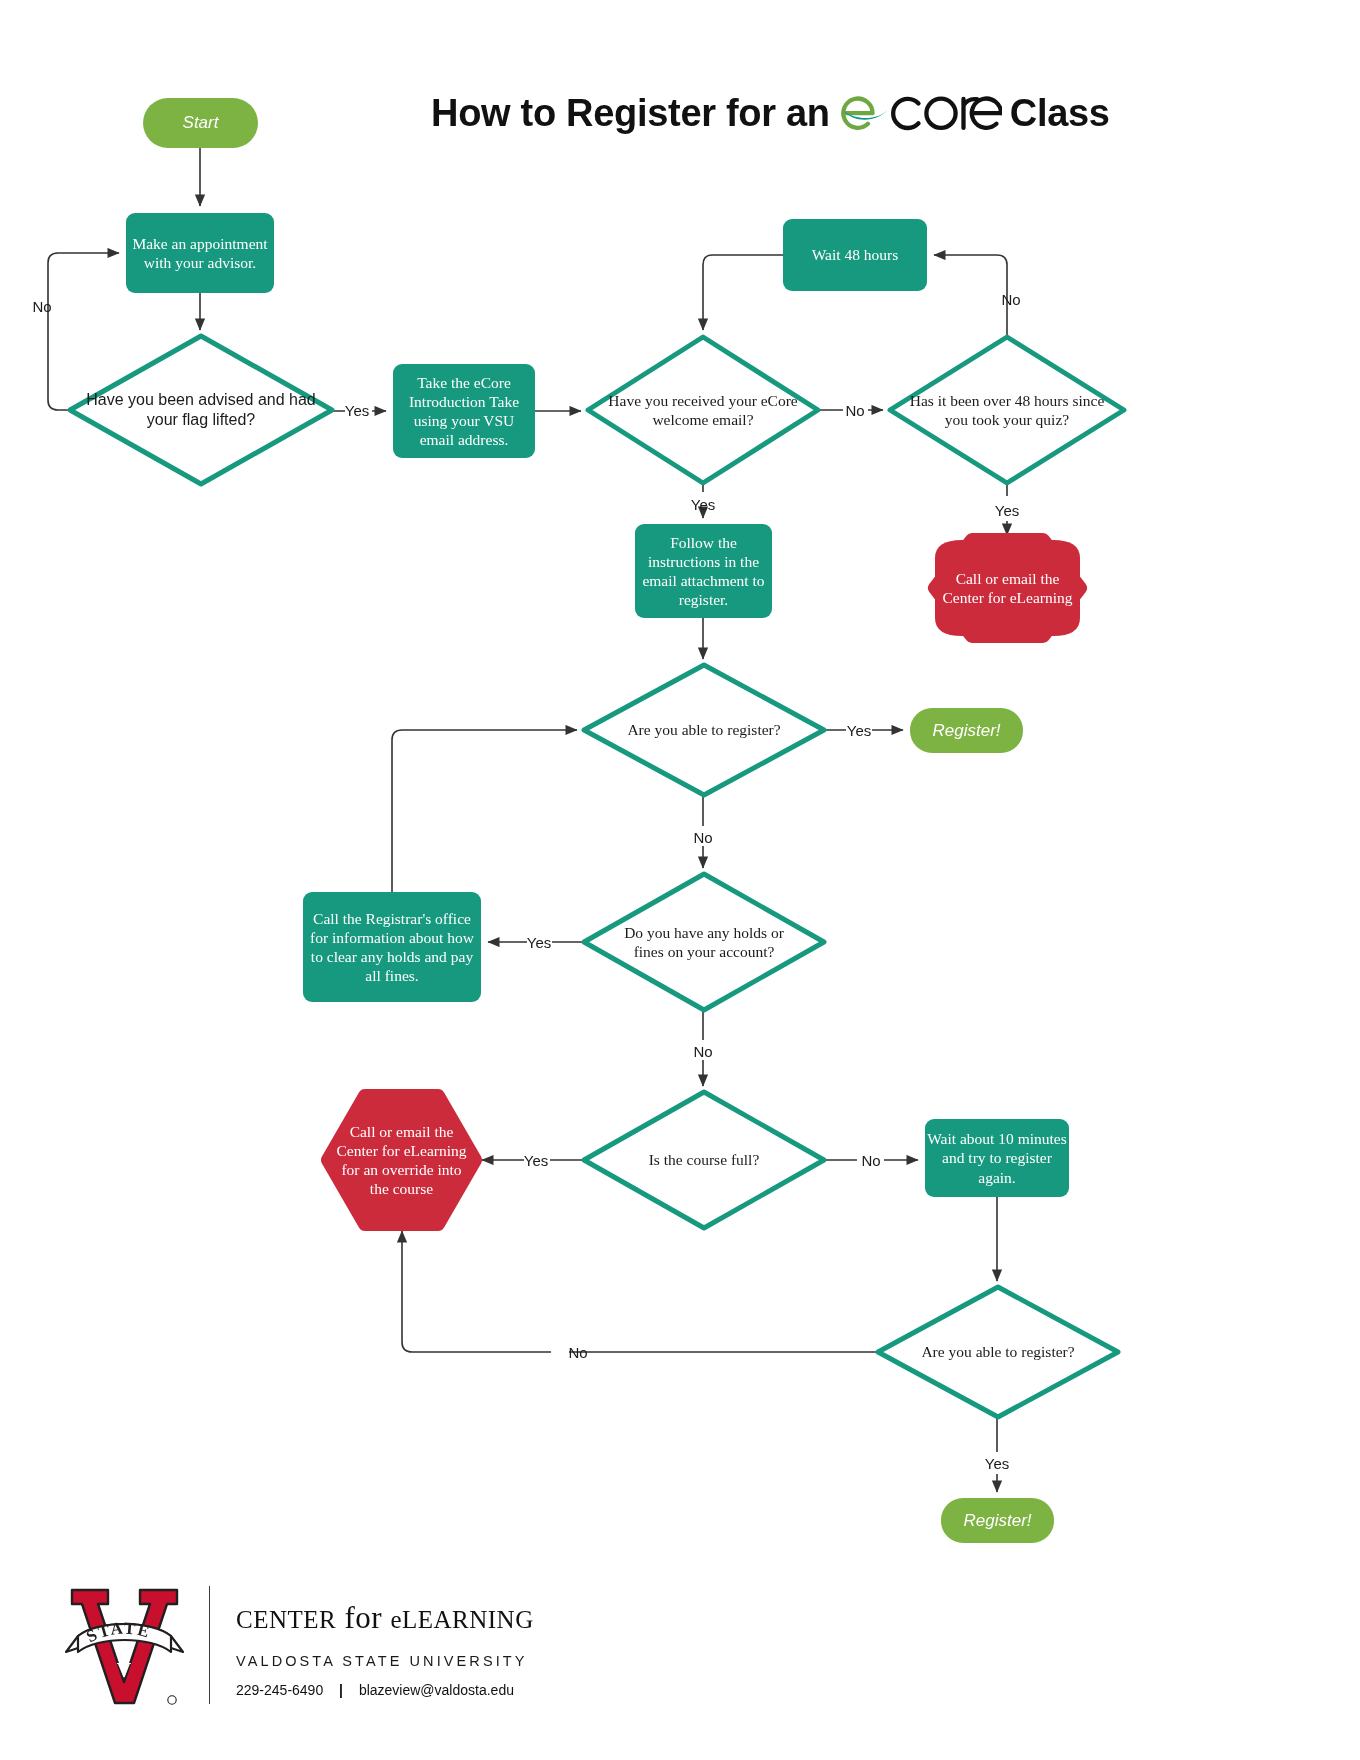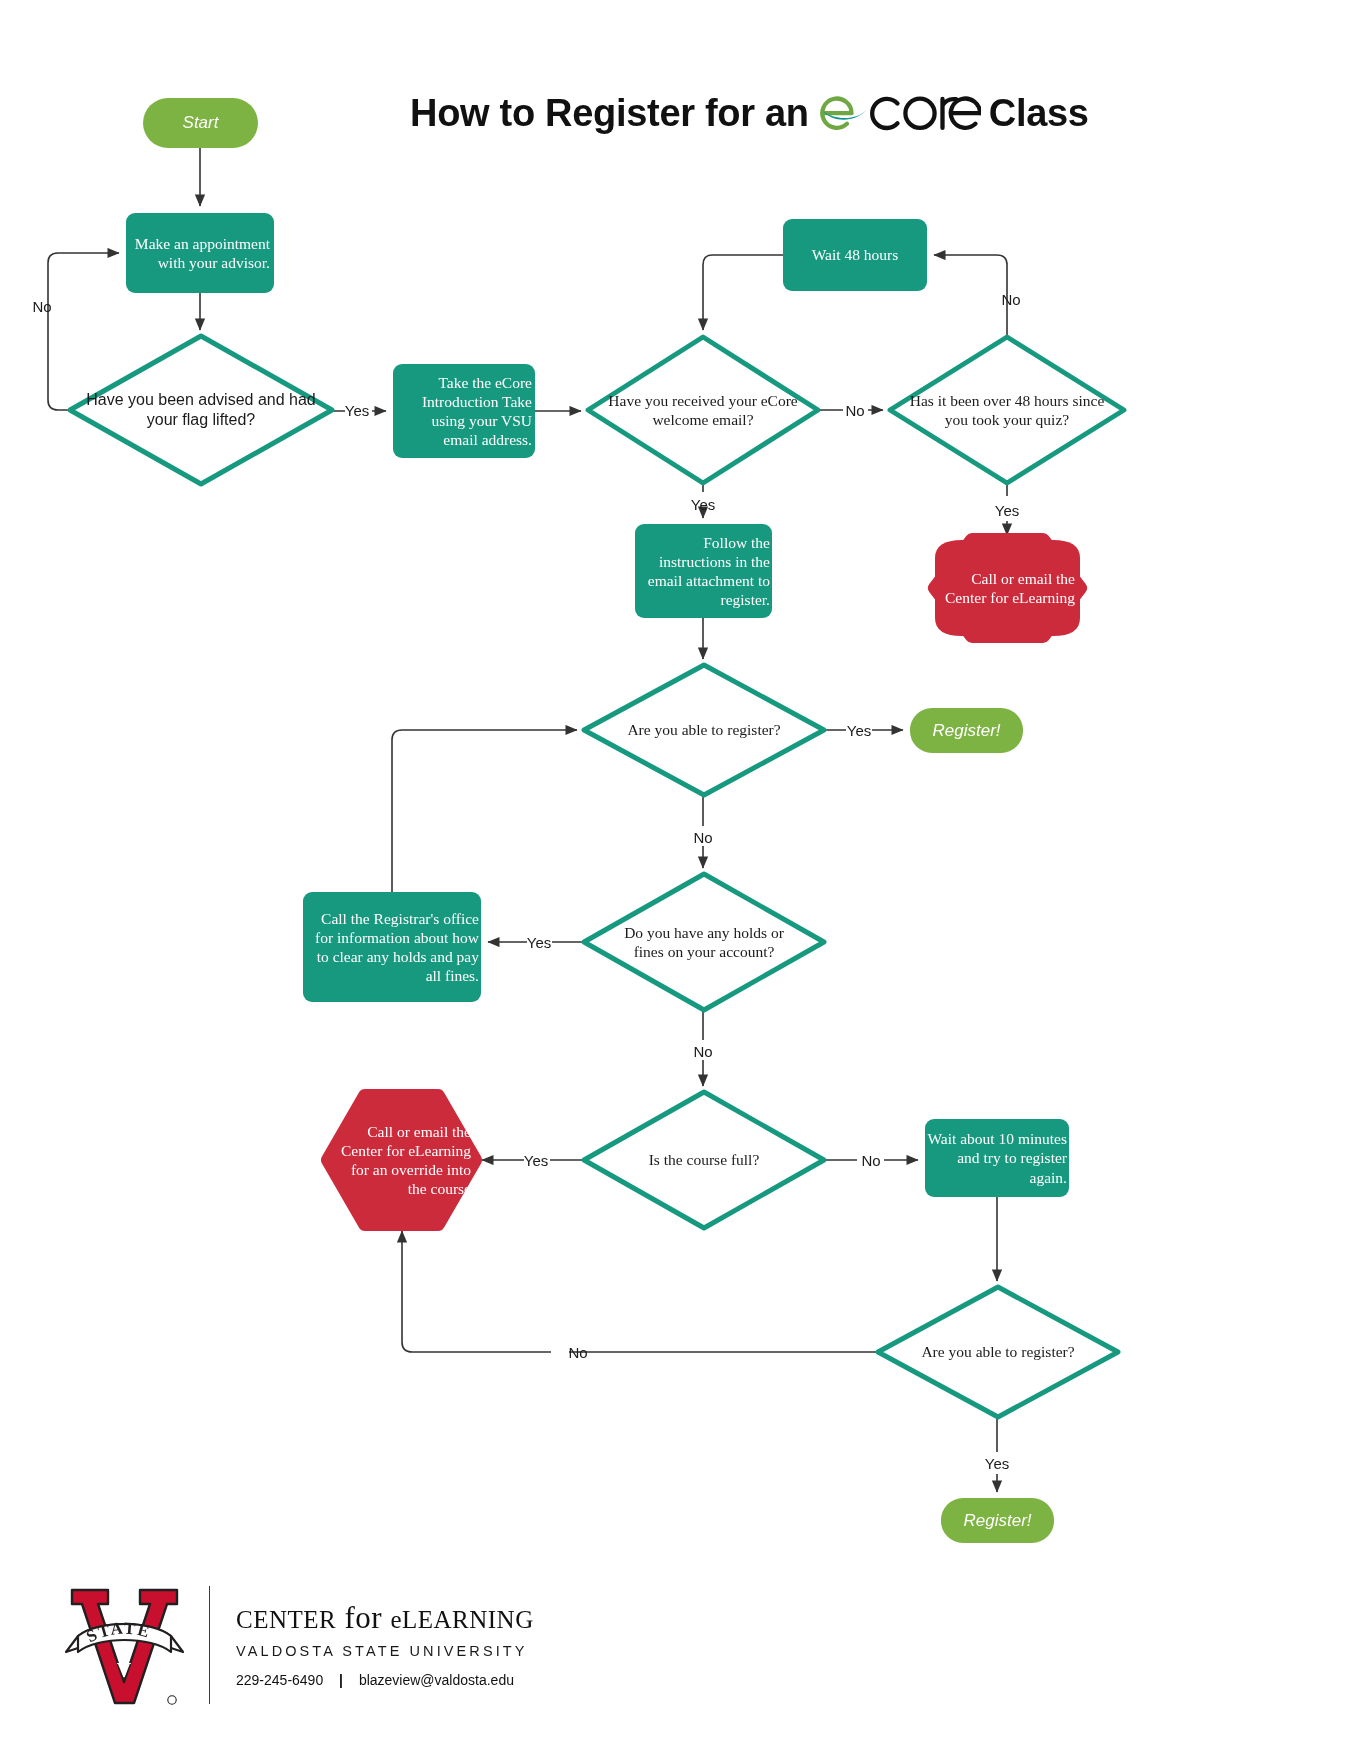--- a/index.html
+++ b/index.html
@@ -22,21 +22,21 @@
   }
   svg#flow {
     position: absolute;
     left: 0; top: 0;
     width: 1360px;
     height: 1760px;
   }
   
   .title-wrap {
     position: absolute;
-    left: 410px;
+    left: 431px;
     top: 88px;
     display: flex;
     align-items: center;
     white-space: nowrap;
   }
   .title-text {
     font-size: 38px;
     font-weight: bold;
     color: #111111;
     letter-spacing: -0.3px;
@@ -72,21 +72,21 @@
     line-height: 1.05;
     white-space: nowrap;
   }
   .cfe-line .smallcap-big { font-size: 25px; }
   .cfe-line .ital { font-size: 31px; }
   .vsu-line {
     font-family: "Liberation Sans", sans-serif;
     font-size: 14.5px;
     letter-spacing: 3.1px;
     color: #1a1a1a;
-    margin-top: 7px;
+    margin-top: 17px;
     white-space: nowrap;
   }
   .contact-line {
     font-family: "Liberation Sans", sans-serif;
     font-size: 14px;
     color: #111111;
     margin-top: 13px;
     white-space: nowrap;
   }
   .contact-line .sep { margin: 0 12px; font-weight: bold; }
@@ -94,21 +94,21 @@
   .nodetxt {
     width: 100%;
     height: 100%;
     display: flex;
     align-items: center;
     justify-content: center;
     text-align: center;
     line-height: 1.24;
     box-sizing: border-box;
   }
-  .nodetxt.white { color: #ffffff; text-align: right; }
+  .nodetxt.white { color: #ffffff; }
   .nodetxt.dark  { color: #1b1b1b; }
   .nodetxt.f15 { font-size: 15.5px; font-family: Liberation Serif, serif; }
   .nodetxt.f16 { font-size: 16px; }
   .nodetxt.ital { font-style: italic; font-size: 17px; }
   .edge-label {
     font-size: 15px;
     fill: #1b1b1b;
     font-family: "Liberation Sans", sans-serif;
   }
 </style>

